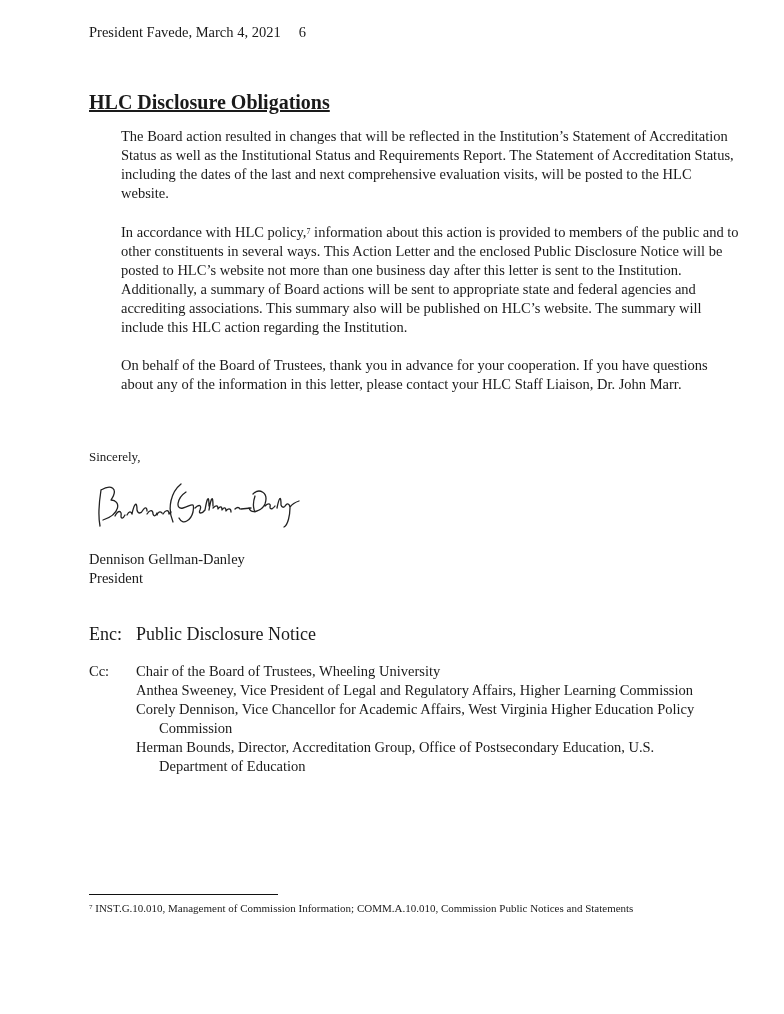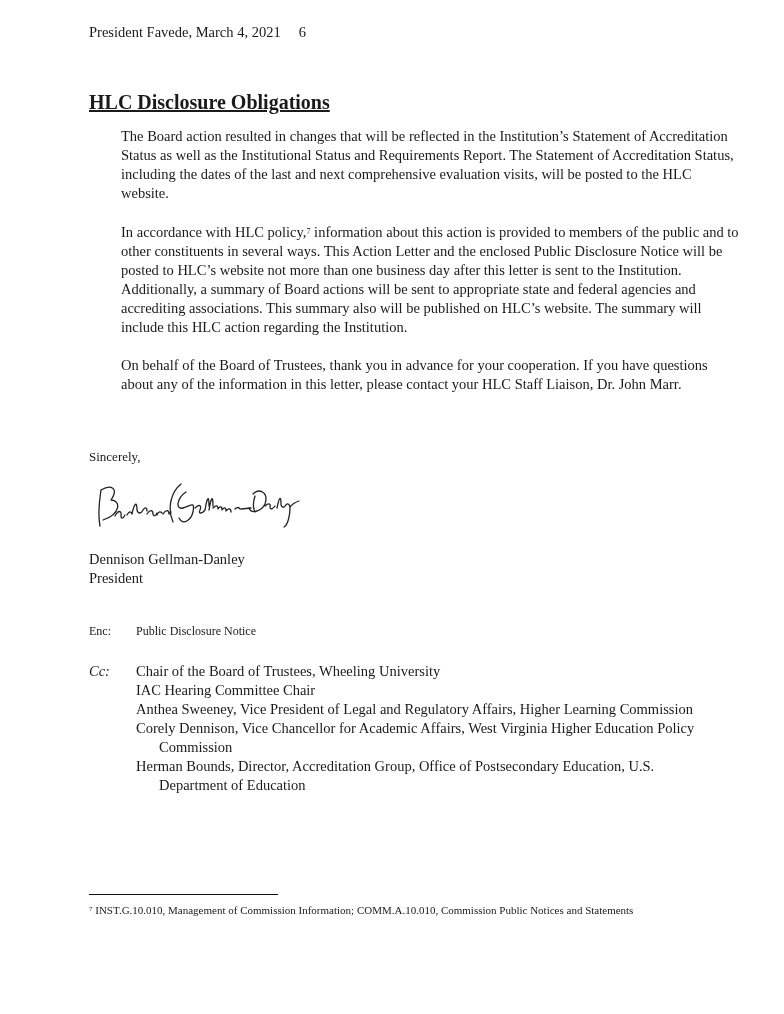--- a/index.html
+++ b/index.html
@@ -16,28 +16,28 @@
     .header-line .pg { display: inline-block; margin-left: 18px; }
     .section-title { position: absolute; top: 91px; left: 0; font-size: 20px; font-weight: bold; text-decoration: underline; }
     .para { position: absolute; left: 0; width: 620px; font-size: 14.5px; line-height: 19px; margin-left: 32px; }
     .p1 { top: 127px; }
     .p2 { top: 223px; }
     .p3 { top: 356px; }
     sup { font-size: 8px; vertical-align: top; position: relative; top: -1px; }
     .closing { position: absolute; top: 449px; left: 0; font-size: 13px; }
     .signature { position: absolute; top: 478px; left: 2px; width: 230px; height: 60px; }
     .signer { position: absolute; top: 550px; left: 0; font-size: 14.5px; line-height: 19px; }
-    .enc { position: absolute; top: 624px; left: 0; font-size: 12px; }
+    .enc { position: absolute; top: 624px; left: 0; font-size: 18px; }
     .enc .lbl, .cc .lbl { display: inline-block; width: 47px; }
     .cc { position: absolute; top: 662px; left: 0; font-size: 14.5px; line-height: 19px; width: 620px; }
-    .cc .lbl { position: absolute; left: 0; top: 0; font-style: italic; }
+    .cc .lbl { position: absolute; left: 0; top: 0; }
     .cc-list { margin-left: 47px; }
     .cc-item { padding-left: 23px; text-indent: -23px; }
     .fn-rule { position: absolute; top: 894px; left: 0; width: 189px; height: 0; border-top: 1.5px solid #111; }
-    .footnote { position: absolute; top: 902px; left: 0; width: 620px; font-size: 11px; line-height: 17px; }
+    .footnote { position: absolute; top: 902px; left: 0; width: 620px; font-size: 11px; line-height: 12px; }
     .footnote sup { font-size: 7px; }
   </style>
 </head>
 <body>
 
 <div class="page">
 
   <div class="header-line">
     <span>President Favede, March 4, 2021</span><span class="pg">6</span>
   </div>
@@ -66,21 +66,20 @@
   </div>
 
   <div class="enc">
     <span class="lbl">Enc:</span><span>Public Disclosure Notice</span>
   </div>
 
   <div class="cc">
     <span class="lbl">Cc:</span>
     <div class="cc-list">
       <div class="cc-item">Chair of the Board of Trustees, Wheeling University</div>
-      <div class="cc-item">IAC Hearing Committee Chair</div>
       <div class="cc-item">Anthea Sweeney, Vice President of Legal and Regulatory Affairs, Higher Learning Commission</div>
       <div class="cc-item">Corely Dennison, Vice Chancellor for Academic Affairs, West Virginia Higher Education Policy Commission</div>
       <div class="cc-item">Herman Bounds, Director, Accreditation Group, Office of Postsecondary Education, U.S. Department of Education</div>
     </div>
   </div>
 
   <div class="fn-rule"></div>
 
   <div class="footnote"><sup>7</sup><span> INST.G.10.010, Management of Commission Information; COMM.A.10.010, Commission Public Notices and Statements</span></div>
 

